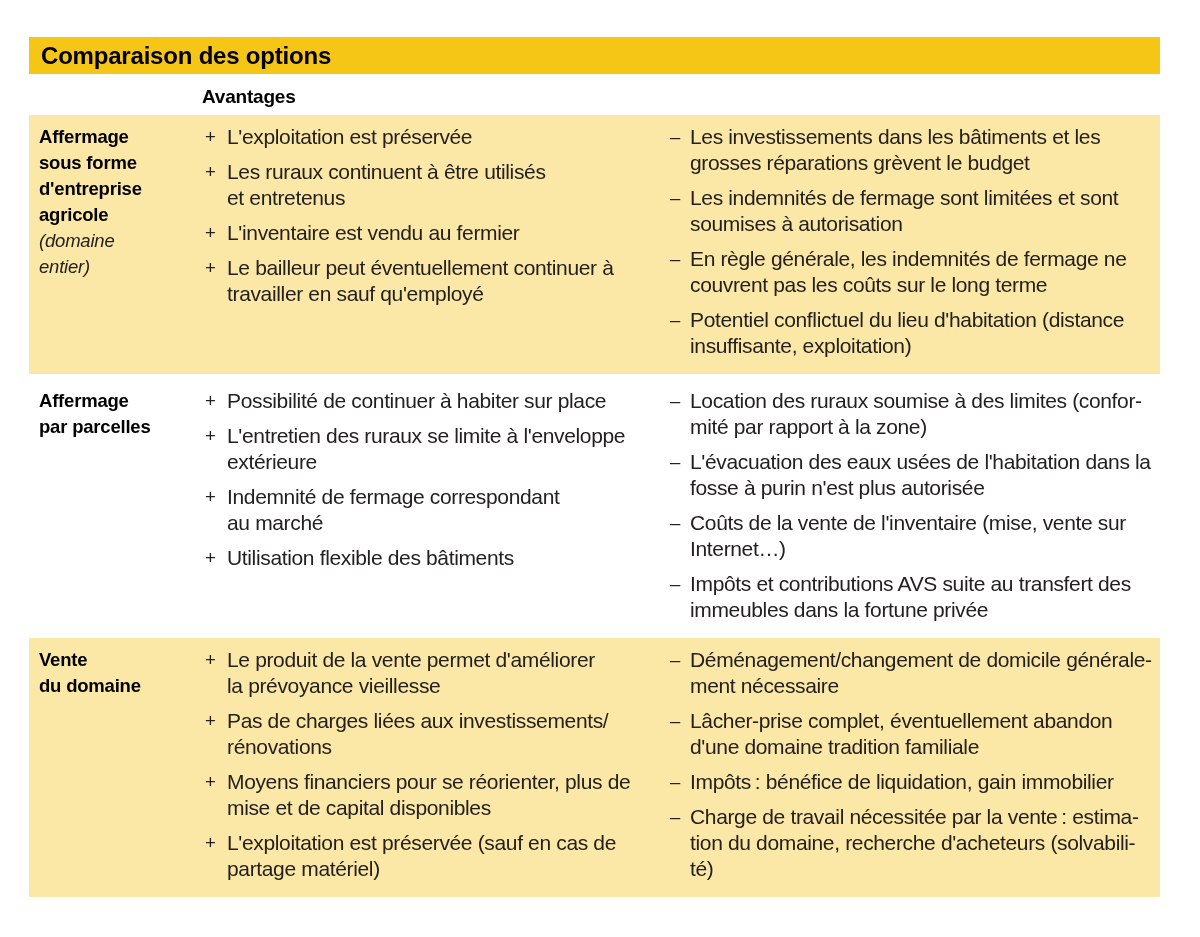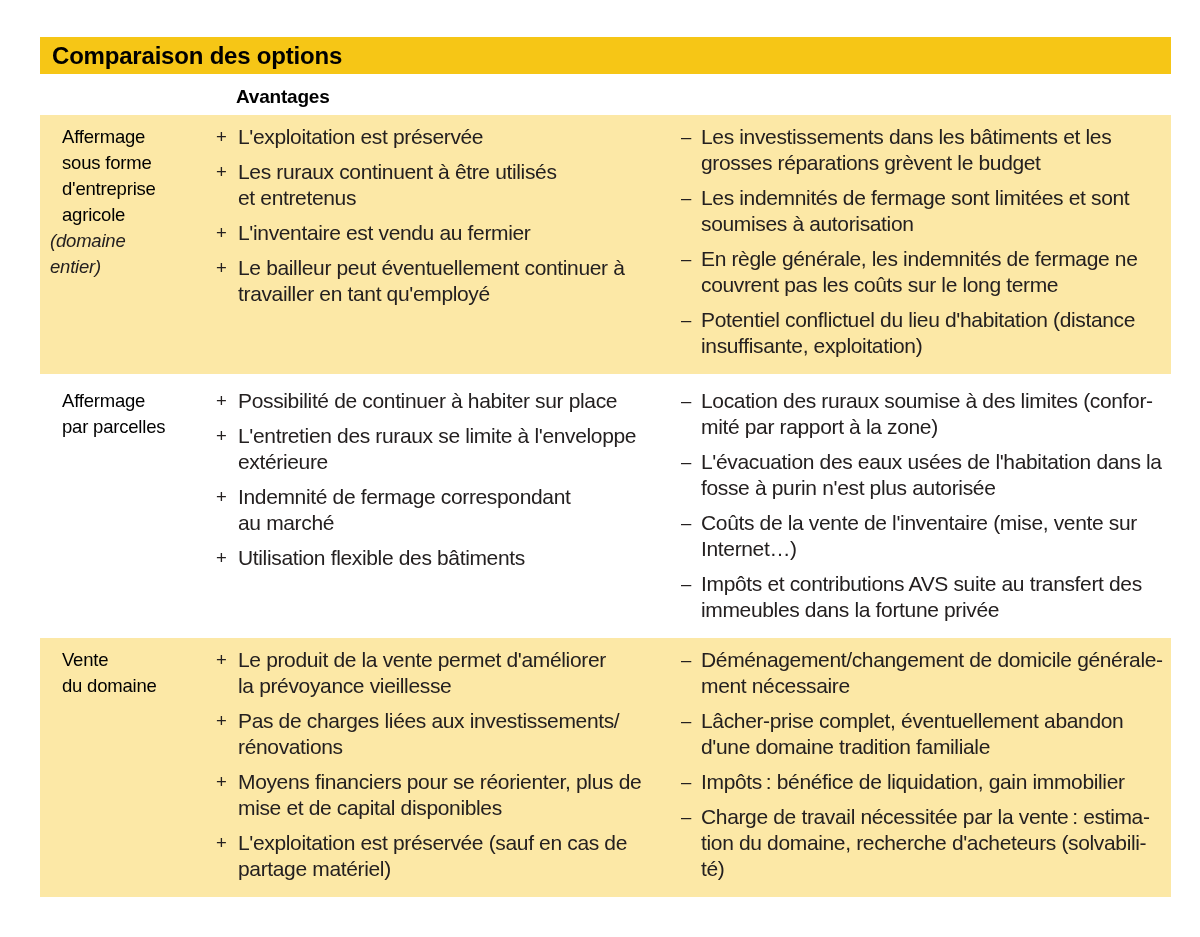--- a/index.html
+++ b/index.html
@@ -7,49 +7,49 @@
     --row-yellow:#fce8a6;
     --text:#242020;
     --title:#000000;
   }
   html,body{margin:0;padding:0;}
   body{
     width:1200px;height:937px;background:#ffffff;overflow:hidden;
     font-family:"Liberation Sans", sans-serif;color:var(--text);
   }
   .table{
-    position:absolute;left:40px;top:37px;width:1131px;
+    position:absolute;left:29px;top:37px;width:1131px;
   }
   .title-bar{
     background:var(--gold);height:37px;display:flex;align-items:center;
     padding-left:12px;box-sizing:border-box;
   }
   .title-bar .title{
     font-size:24px;font-weight:bold;color:var(--title);letter-spacing:-0.2px;
   }
   .grid{
     display:grid;grid-template-columns:173px 465px 1fr;
   }
   .header-row{
     background:#ffffff;padding:12px 0 7px 0;
   }
   .header-row .colhead{
-    font-size:19px;font-weight:bold;color:var(--title);letter-spacing:-0.2px;margin-left:23px;
+    font-size:19px;font-weight:bold;color:var(--title);letter-spacing:-0.2px;
   }
   .row{
     padding:9px 0 15px 0;box-sizing:border-box;
   }
   .row.yellow{background:var(--row-yellow);}
   .row.white{background:#ffffff;padding-top:14px;}
   .label-cell{
     padding-left:10px;padding-right:6px;
   }
   .label-bold{
-    font-size:18.5px;font-weight:normal;line-height:26px;white-space:pre-line;
-    letter-spacing:-0.2px;color:var(--title);margin-left:12px;
+    font-size:18.5px;font-weight:bold;line-height:26px;white-space:pre-line;
+    letter-spacing:-0.2px;color:var(--title);
   }
   .label-normal{
     font-size:18.5px;line-height:26px;white-space:pre-line;letter-spacing:-0.2px;font-style:italic;
   }
   .cell{padding-left:3px;padding-right:8px;}
   .item{
     display:flex;align-items:flex-start;margin-bottom:9px;
   }
   .item:last-child{margin-bottom:0;}
   .marker{
@@ -95,21 +95,21 @@
         <div class="text">Les ruraux continuent à être utilisés
 et entretenus</div>
       </div>
       <div class="item">
         <span class="marker">+</span>
         <div class="text">L'inventaire est vendu au fermier</div>
       </div>
       <div class="item">
         <span class="marker">+</span>
         <div class="text">Le bailleur peut éventuellement continuer à
-travailler en tant qu'employé</div>
+travailler en sauf qu'employé</div>
       </div>
     </div>
     <div class="cell dis">
       <div class="item">
         <span class="marker">–</span>
         <div class="text">Les investissements dans les bâtiments et les
 grosses réparations grèvent le budget</div>
       </div>
       <div class="item">
         <span class="marker">–</span>

